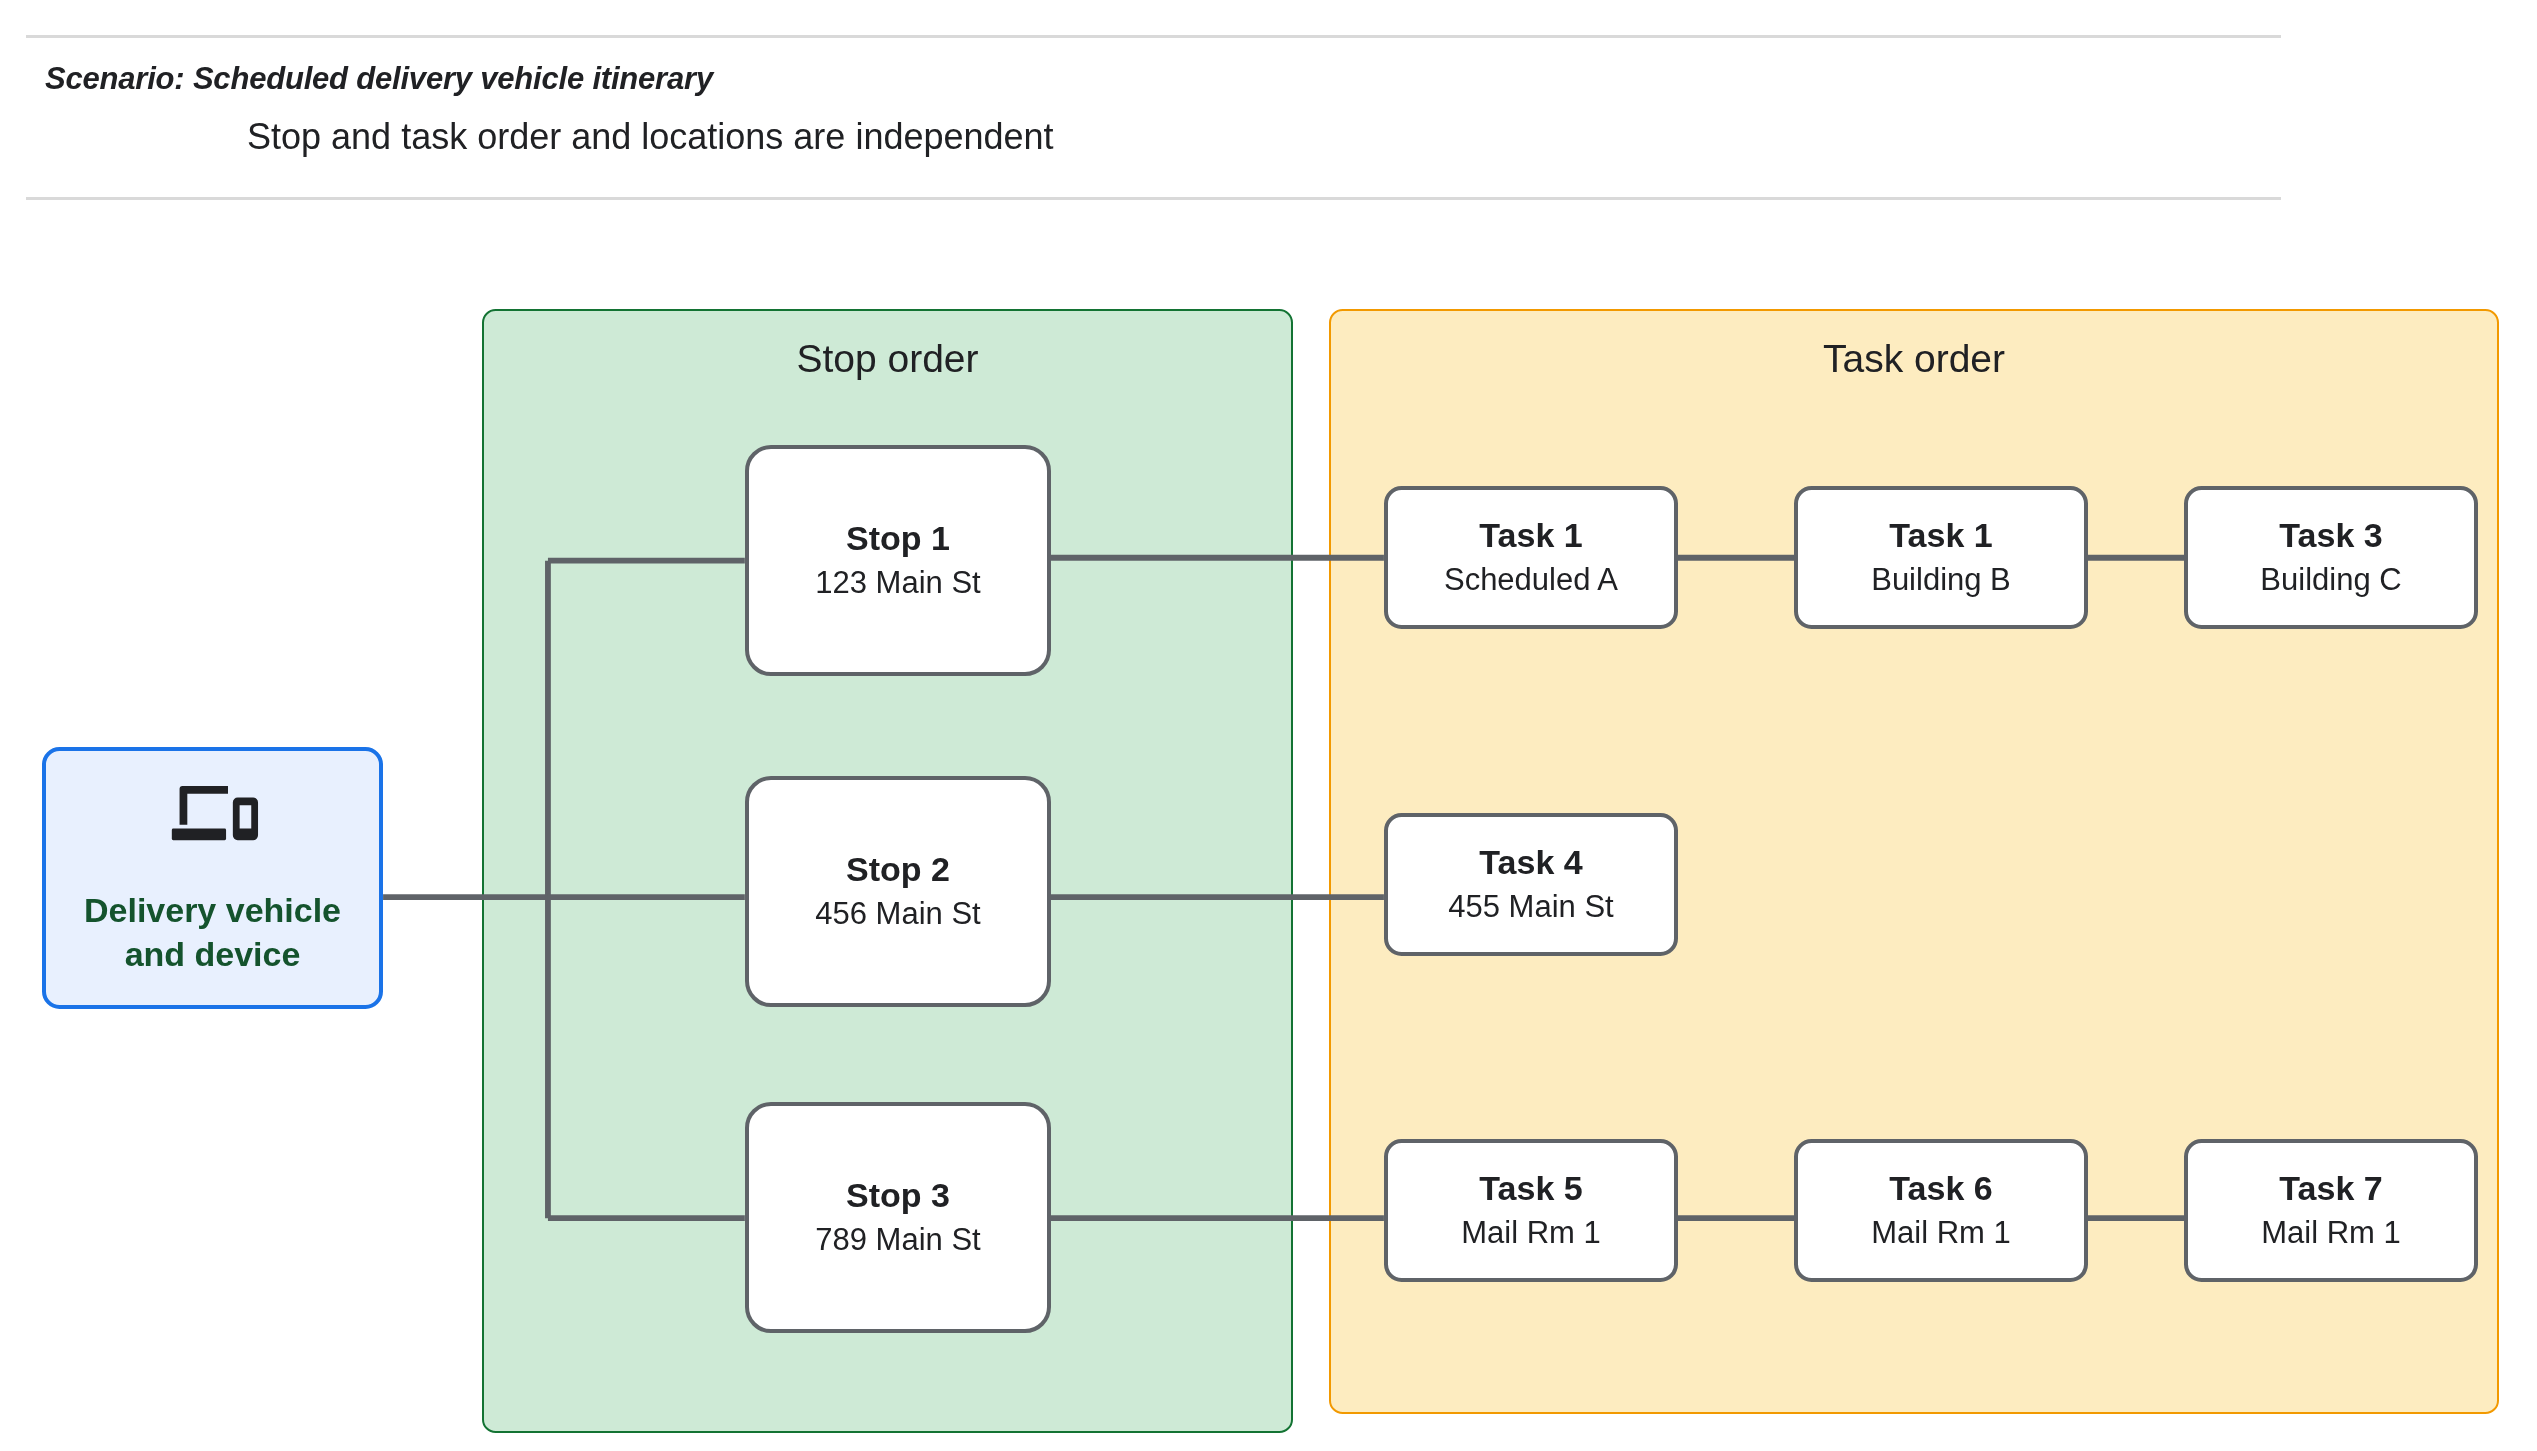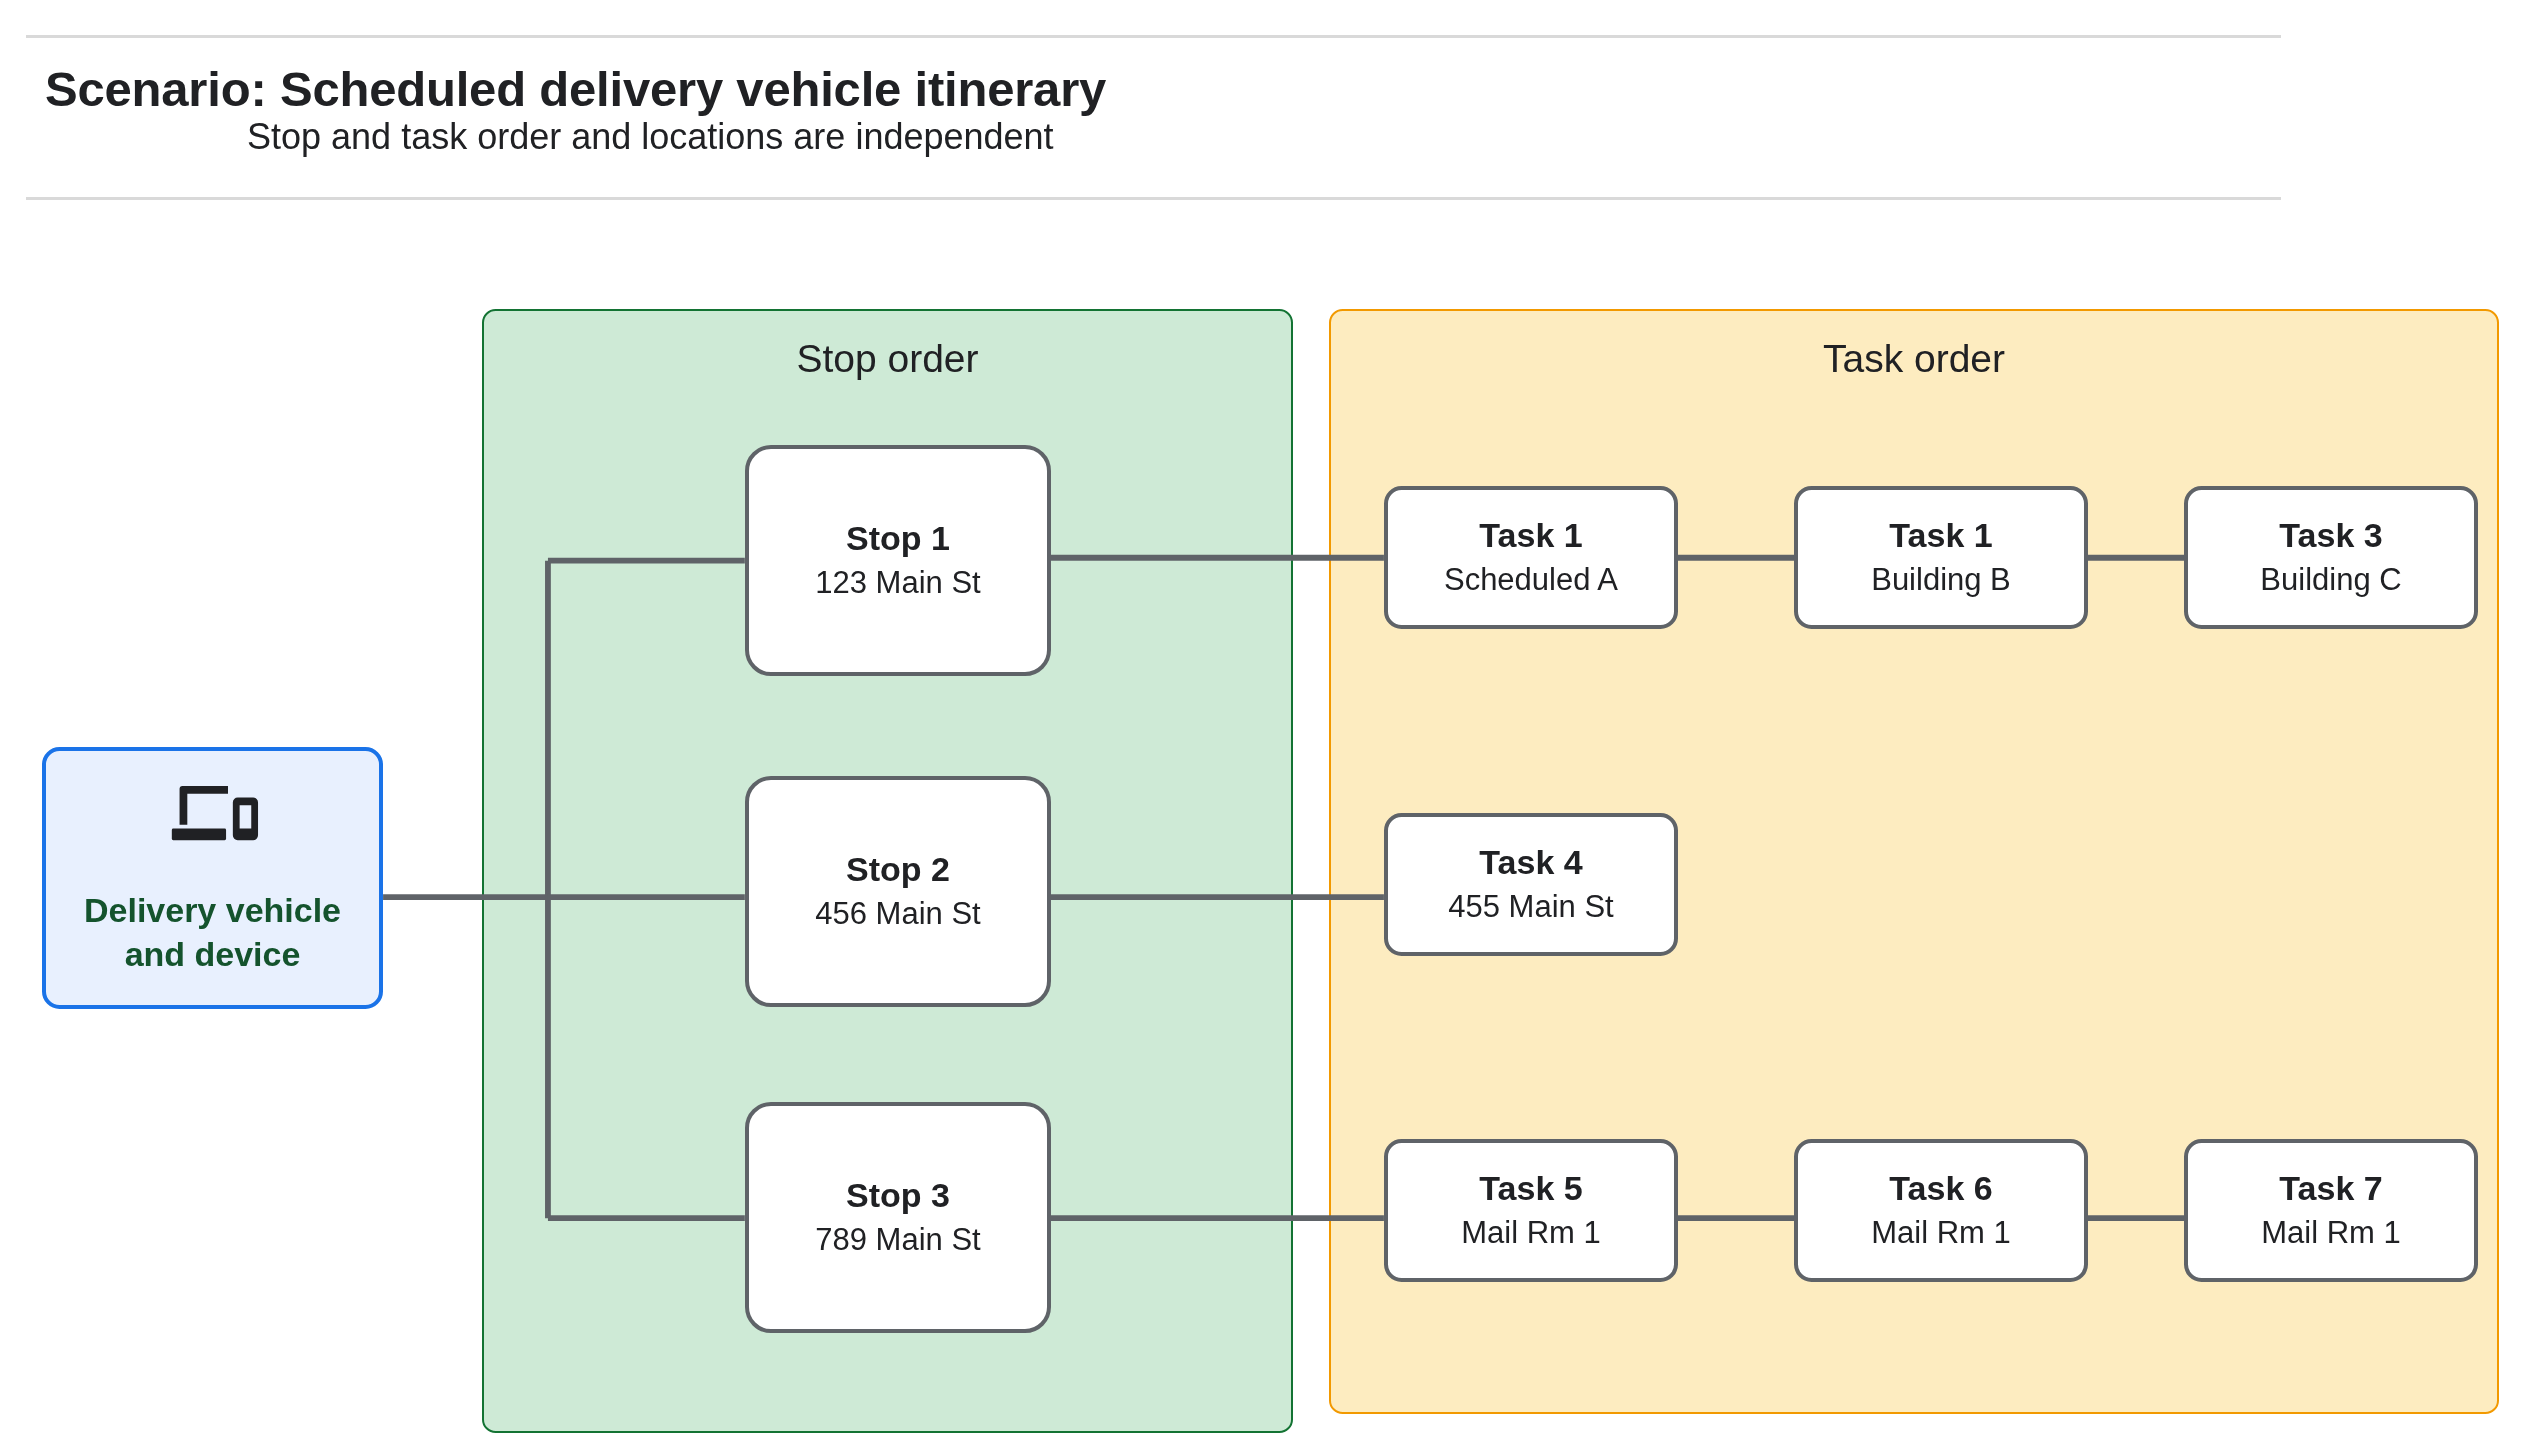--- a/index.html
+++ b/index.html
@@ -27,24 +27,25 @@
     height: 2.9px;
     background: #d9d9d9;
   }
   #rule-top    { top: 35px; }
   #rule-bottom { top: 197px; }
 
   #header-title {
     position: absolute;
     left: 45px;
     top: 61px;
-    font-size: 49px;
+    font-size: 31px;
     font-weight: 700;
     letter-spacing: -0.2px;
     white-space: nowrap;
+    font-style: italic;
   }
   #header-subtitle {
     position: absolute;
     left: 247px;
     top: 116px;
     font-size: 36px;
     font-weight: 400;
     white-space: nowrap;
   }
 

